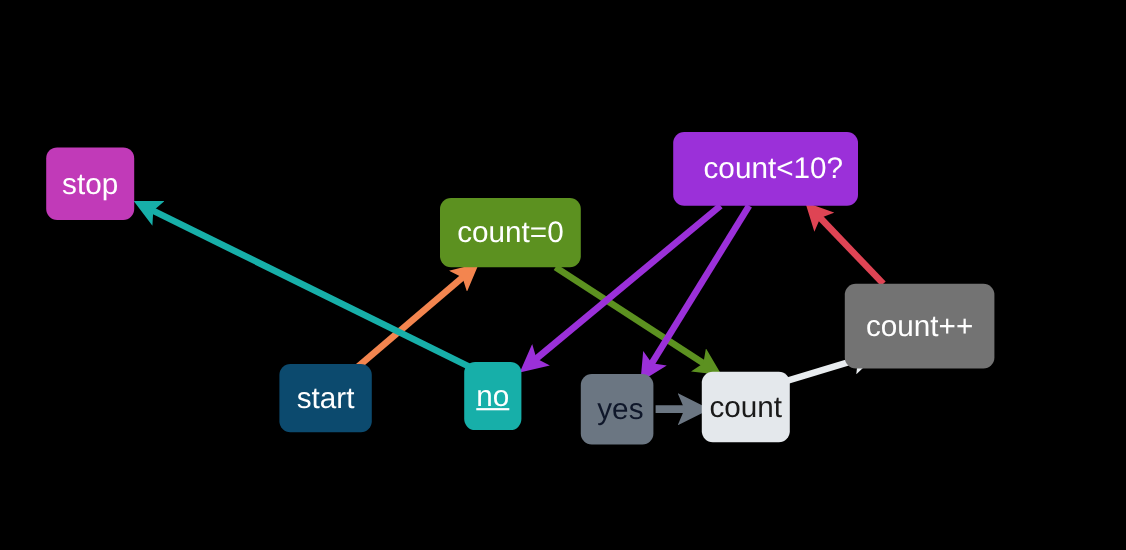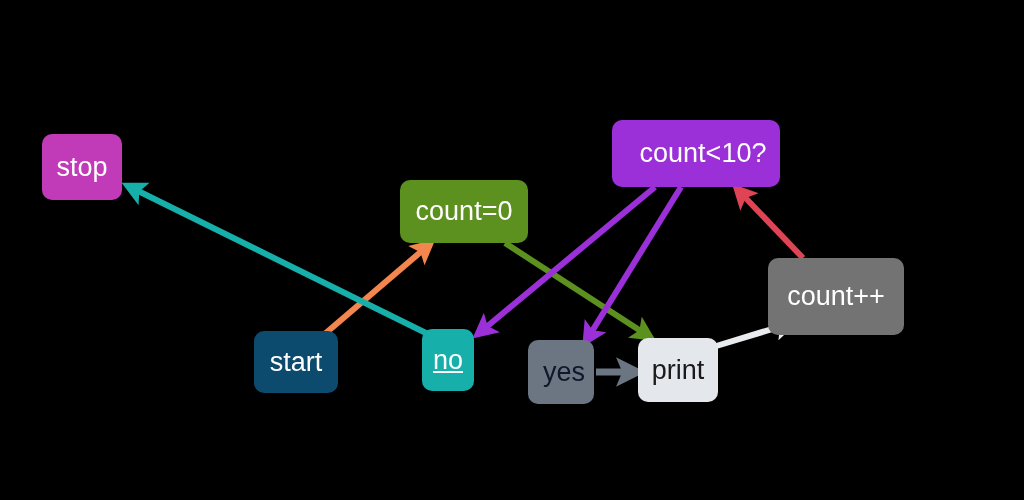--- a/index.html
+++ b/index.html
@@ -105,17 +105,17 @@
       <div class="node" style="left: 254px; top: 331px; width: 84px; height: 62px; background: #0c4a6e; color: rgb(255, 255, 255);">
         <span>start</span>
       </div>
       <div class="node" style="left: 422px; top: 329px; width: 52px; height: 62px; background: rgb(23, 175, 169); color: rgb(255, 255, 255); text-decoration: underline;">
         <span>no</span>
       </div>
       <div class="node" style="left: 528px; top: 340px; width: 66px; height: 64px; background: rgb(107, 118, 130); color: #0f172a; justify-content: flex-end;">
         <span>yes</span>
       </div>
       <div class="node" style="left: 638px; top: 338px; width: 80px; height: 64px; background: rgb(228, 232, 236); color: rgb(26, 26, 26);">
-        <span>print</span>
+        <span>count</span>
       </div>
     </div>
 
 </div>
 
 </body></html>

